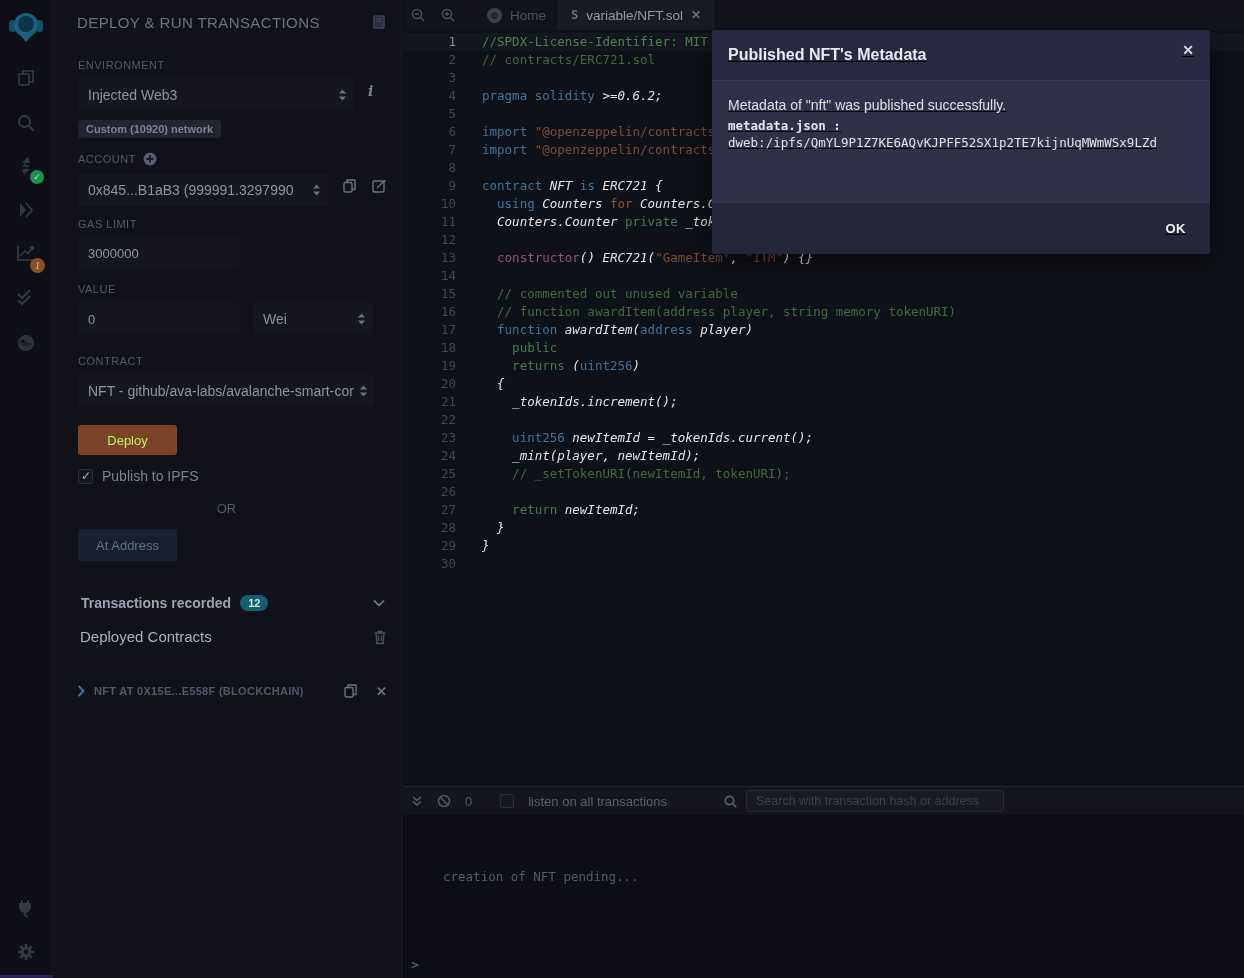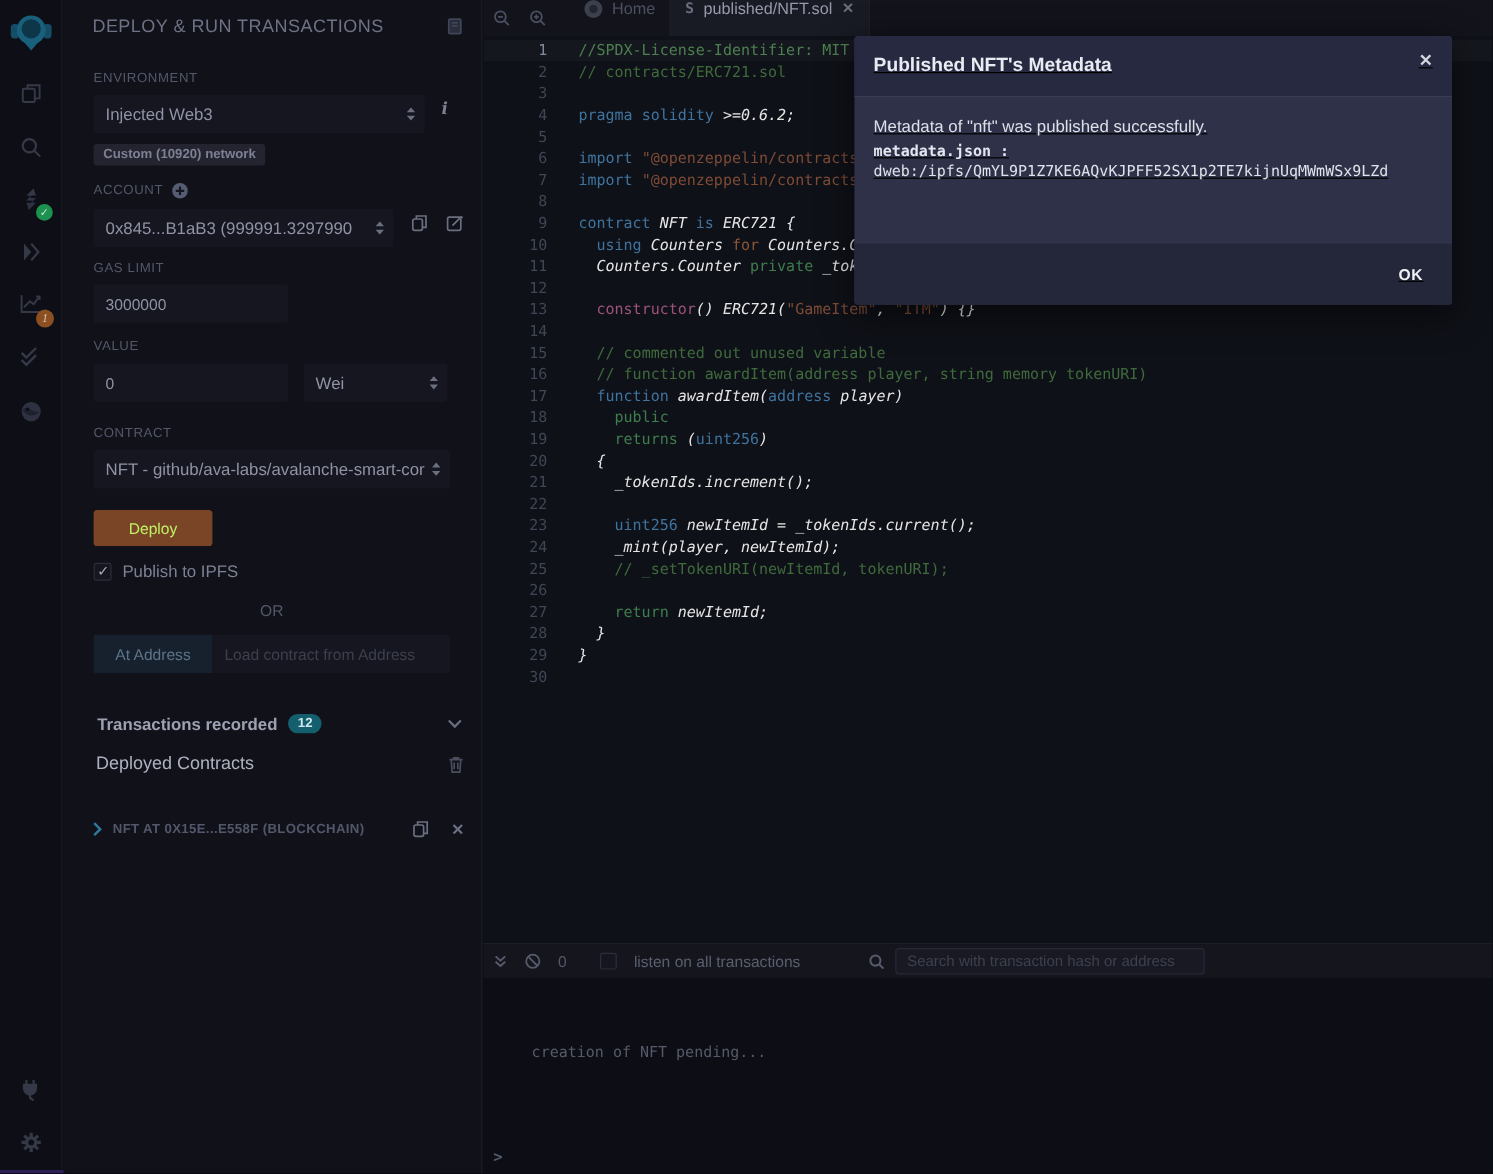--- a/index.html
+++ b/index.html
@@ -54,21 +54,21 @@
   .dep-trash { margin-left:auto; }
   .citem-row { margin-top:38px; display:flex; align-items:center; padding:0 14px 0 24px; gap:9px; }
   .citem-label { font-size:11px; font-weight:bold; color:#53576a; letter-spacing:.3px; }
   .citem-icons { margin-left:auto; display:flex; align-items:center; gap:18px; }
   .xglyph { color:#6b7080; font-size:13px; font-weight:bold; }
 
   
   .main { position:absolute; left:403px; top:0; right:0; bottom:0; background:#0f1118; }
   .tabbar { height:30px; background:#12131b; display:flex; align-items:center; }
   .zoombtn { width:30px; height:30px; display:flex; align-items:center; justify-content:center; }
-  .tab { height:30px; display:flex; gap:8px; padding:0 12px; font-size:13.5px; color:#4c5161; }
+  .tab { height:30px; display:flex; align-items:center; gap:8px; padding:0 12px; font-size:13.5px; color:#4c5161; }
   .tab.home { margin-left:12px; }
   .tab.active { background:#181a24; color:#9599a9; border-left:1px solid #1e2029; border-right:1px solid #1e2029; }
   .tab .s-icon { font-size:12px; font-weight:bold; color:#6b7080; font-family:"DejaVu Sans Mono", monospace; }
   .tab .close { font-size:12px; color:#6b7080; font-weight:bold; }
   .home-dot { width:15px; height:15px; border-radius:50%; background:#3c404e; position:relative; }
   .home-dot::after { content:""; position:absolute; inset:4px; border-radius:50%; background:#22242f; }
 
   .editor { position:absolute; top:30px; left:0; right:0; bottom:192px; background:#0f1118; overflow:hidden; }
   .codeline { position:relative; height:18px; line-height:18px; font-family:"DejaVu Sans Mono", monospace; font-size:12.5px; white-space:pre; }
   .codeline .num { position:absolute; left:0; width:53px; text-align:right; color:#3f4654; }
@@ -276,23 +276,20 @@
 
       <div class="chk-row">
         <div class="chk checked"></div>
         <span class="chk-label">Publish to IPFS</span>
       </div>
 
       <div class="or-divider">OR</div>
 
       <div class="ataddr-row">
         <button class="ataddr-btn">At Address</button>
-        <div class="ataddr-inp">
-          <input class="raw" placeholder="Load contract from Address" style="">
-        </div>
       </div>
     </div>
 
     <div class="rec-row">
       <span class="rec-label">Transactions recorded</span>
       <span class="cnt-badge">12</span>
       <span class="rec-chevron">
         <svg width="12" height="8" viewBox="0 0 12 8" fill="none" stroke="#6b7080" stroke-width="1.8">
             <path d="M1 1.5 L6 6.5 L11 1.5"></path>
           </svg>
@@ -342,21 +339,21 @@
             <path d="M10.5 10.5 L14 14"></path>
             <path d="M5 7 h4 M7 5 v4"></path>
         </svg>
       </div>
       <div class="tab home">
         <span class="home-dot"></span>
         <span>Home</span>
       </div>
       <div class="tab active">
         <span class="s-icon">S</span>
-        <span>published/NFT.sol</span>
+        <span>variable/NFT.sol</span>
         <span class="close">✕</span>
       </div>
     </div>
 
     <div class="editor">
       <div class="editor-pad">
           <div class="codeline cur"><span class="num">1</span><span class="ltext"><span class="tk-c1">//SPDX-License-Identifier: MIT</span></span></div>
           <div class="codeline"><span class="num">2</span><span class="ltext"><span class="tk-c">// contracts/ERC721.sol</span></span></div>
           <div class="codeline"><span class="num">3</span><span class="ltext"></span></div>
           <div class="codeline"><span class="num">4</span><span class="ltext"><span class="tk-k">pragma</span><span class="tk-t"> </span><span class="tk-k">solidity</span><span class="tk-t"> &gt;=0.6.2;</span></span></div>

